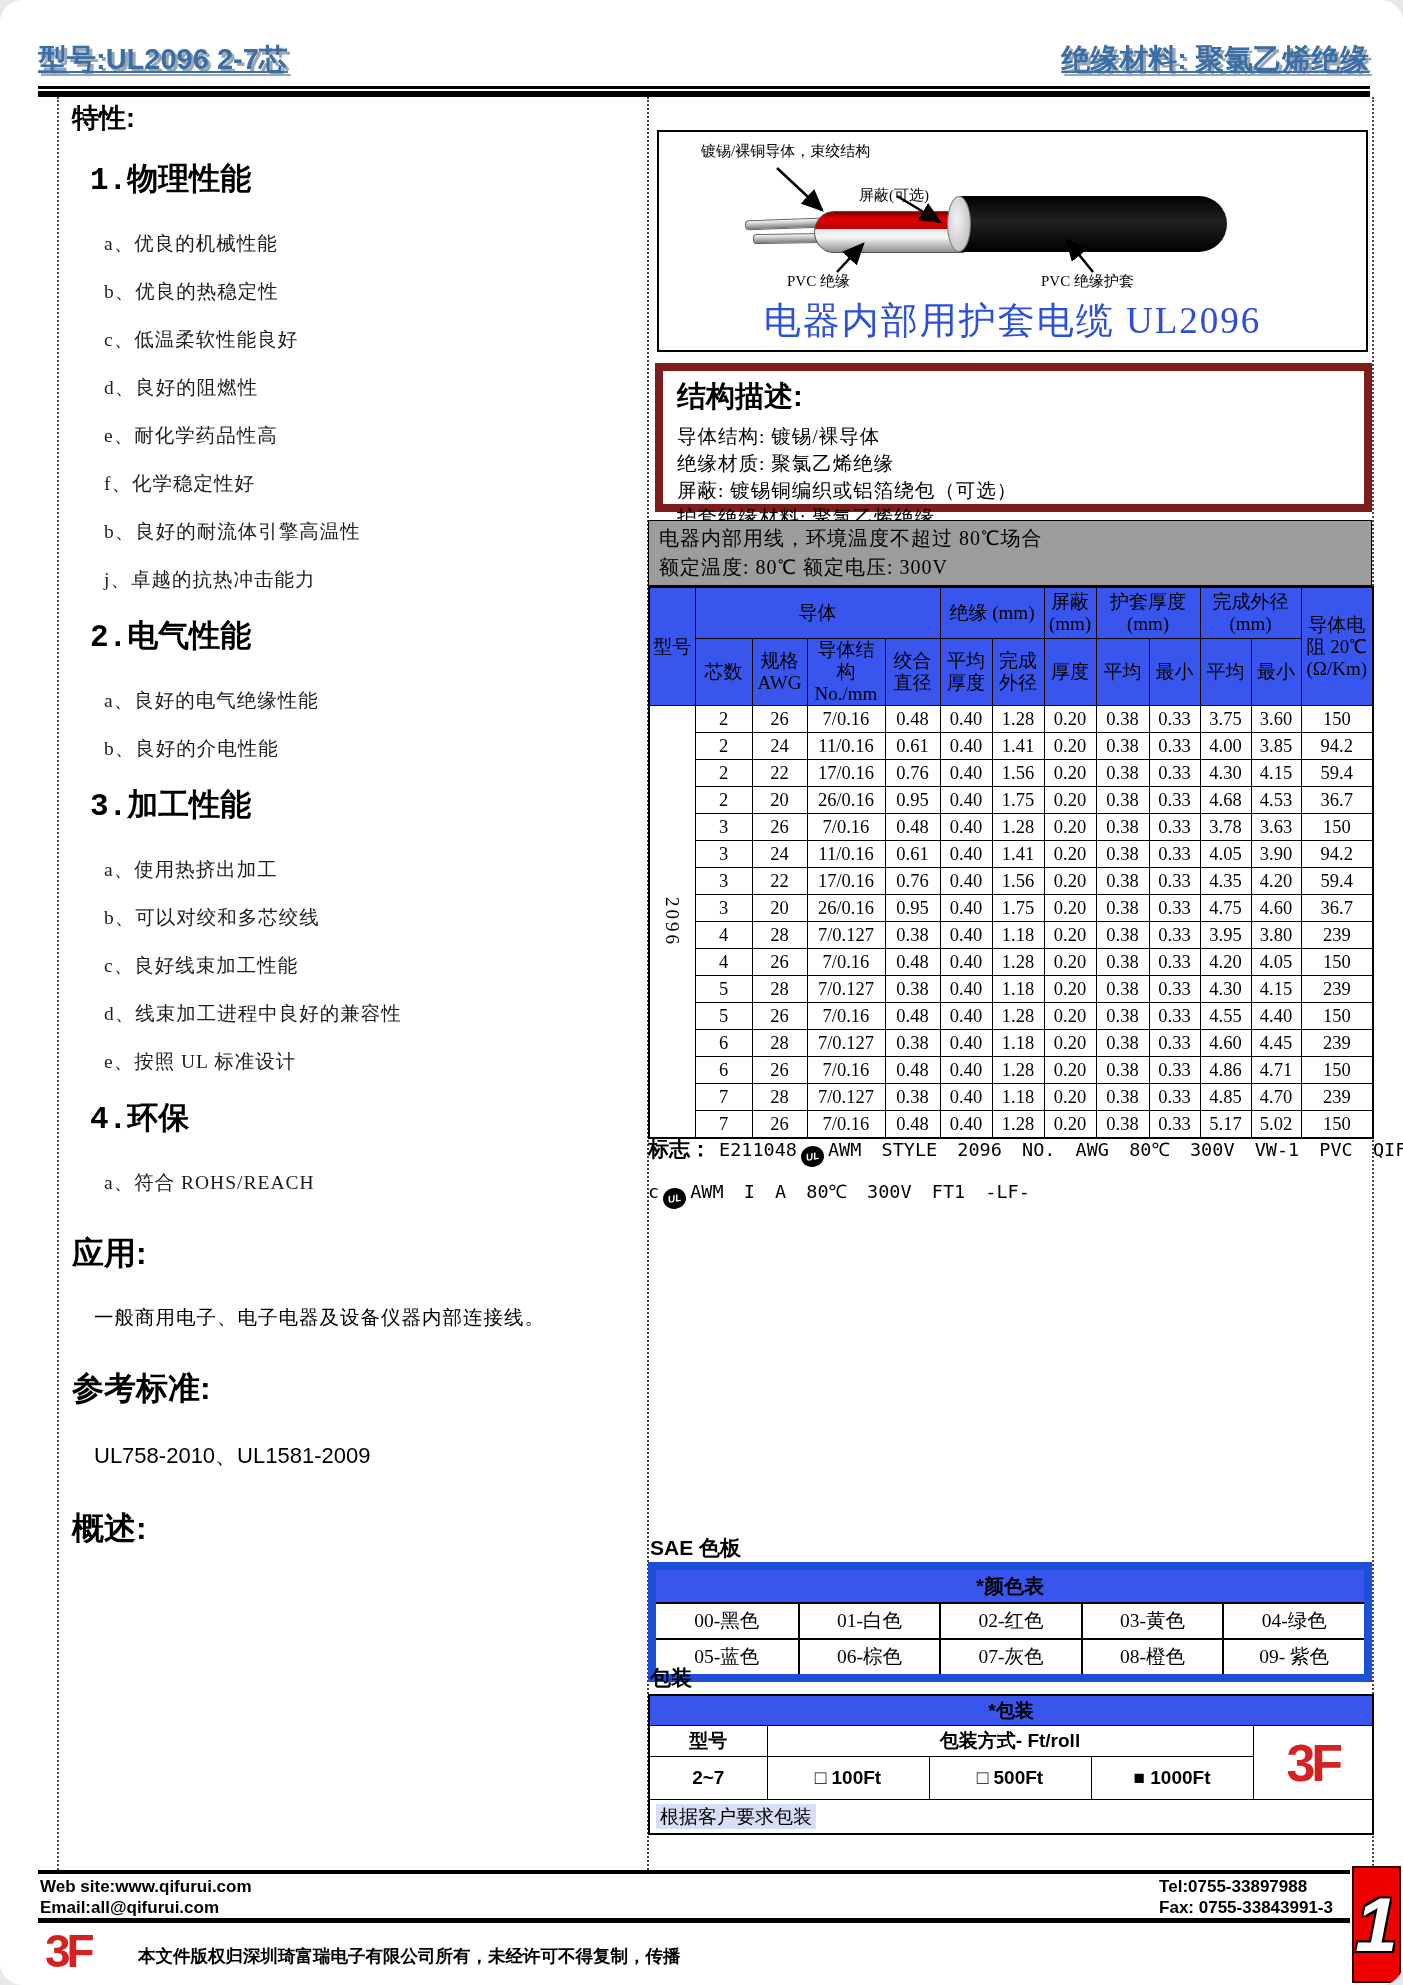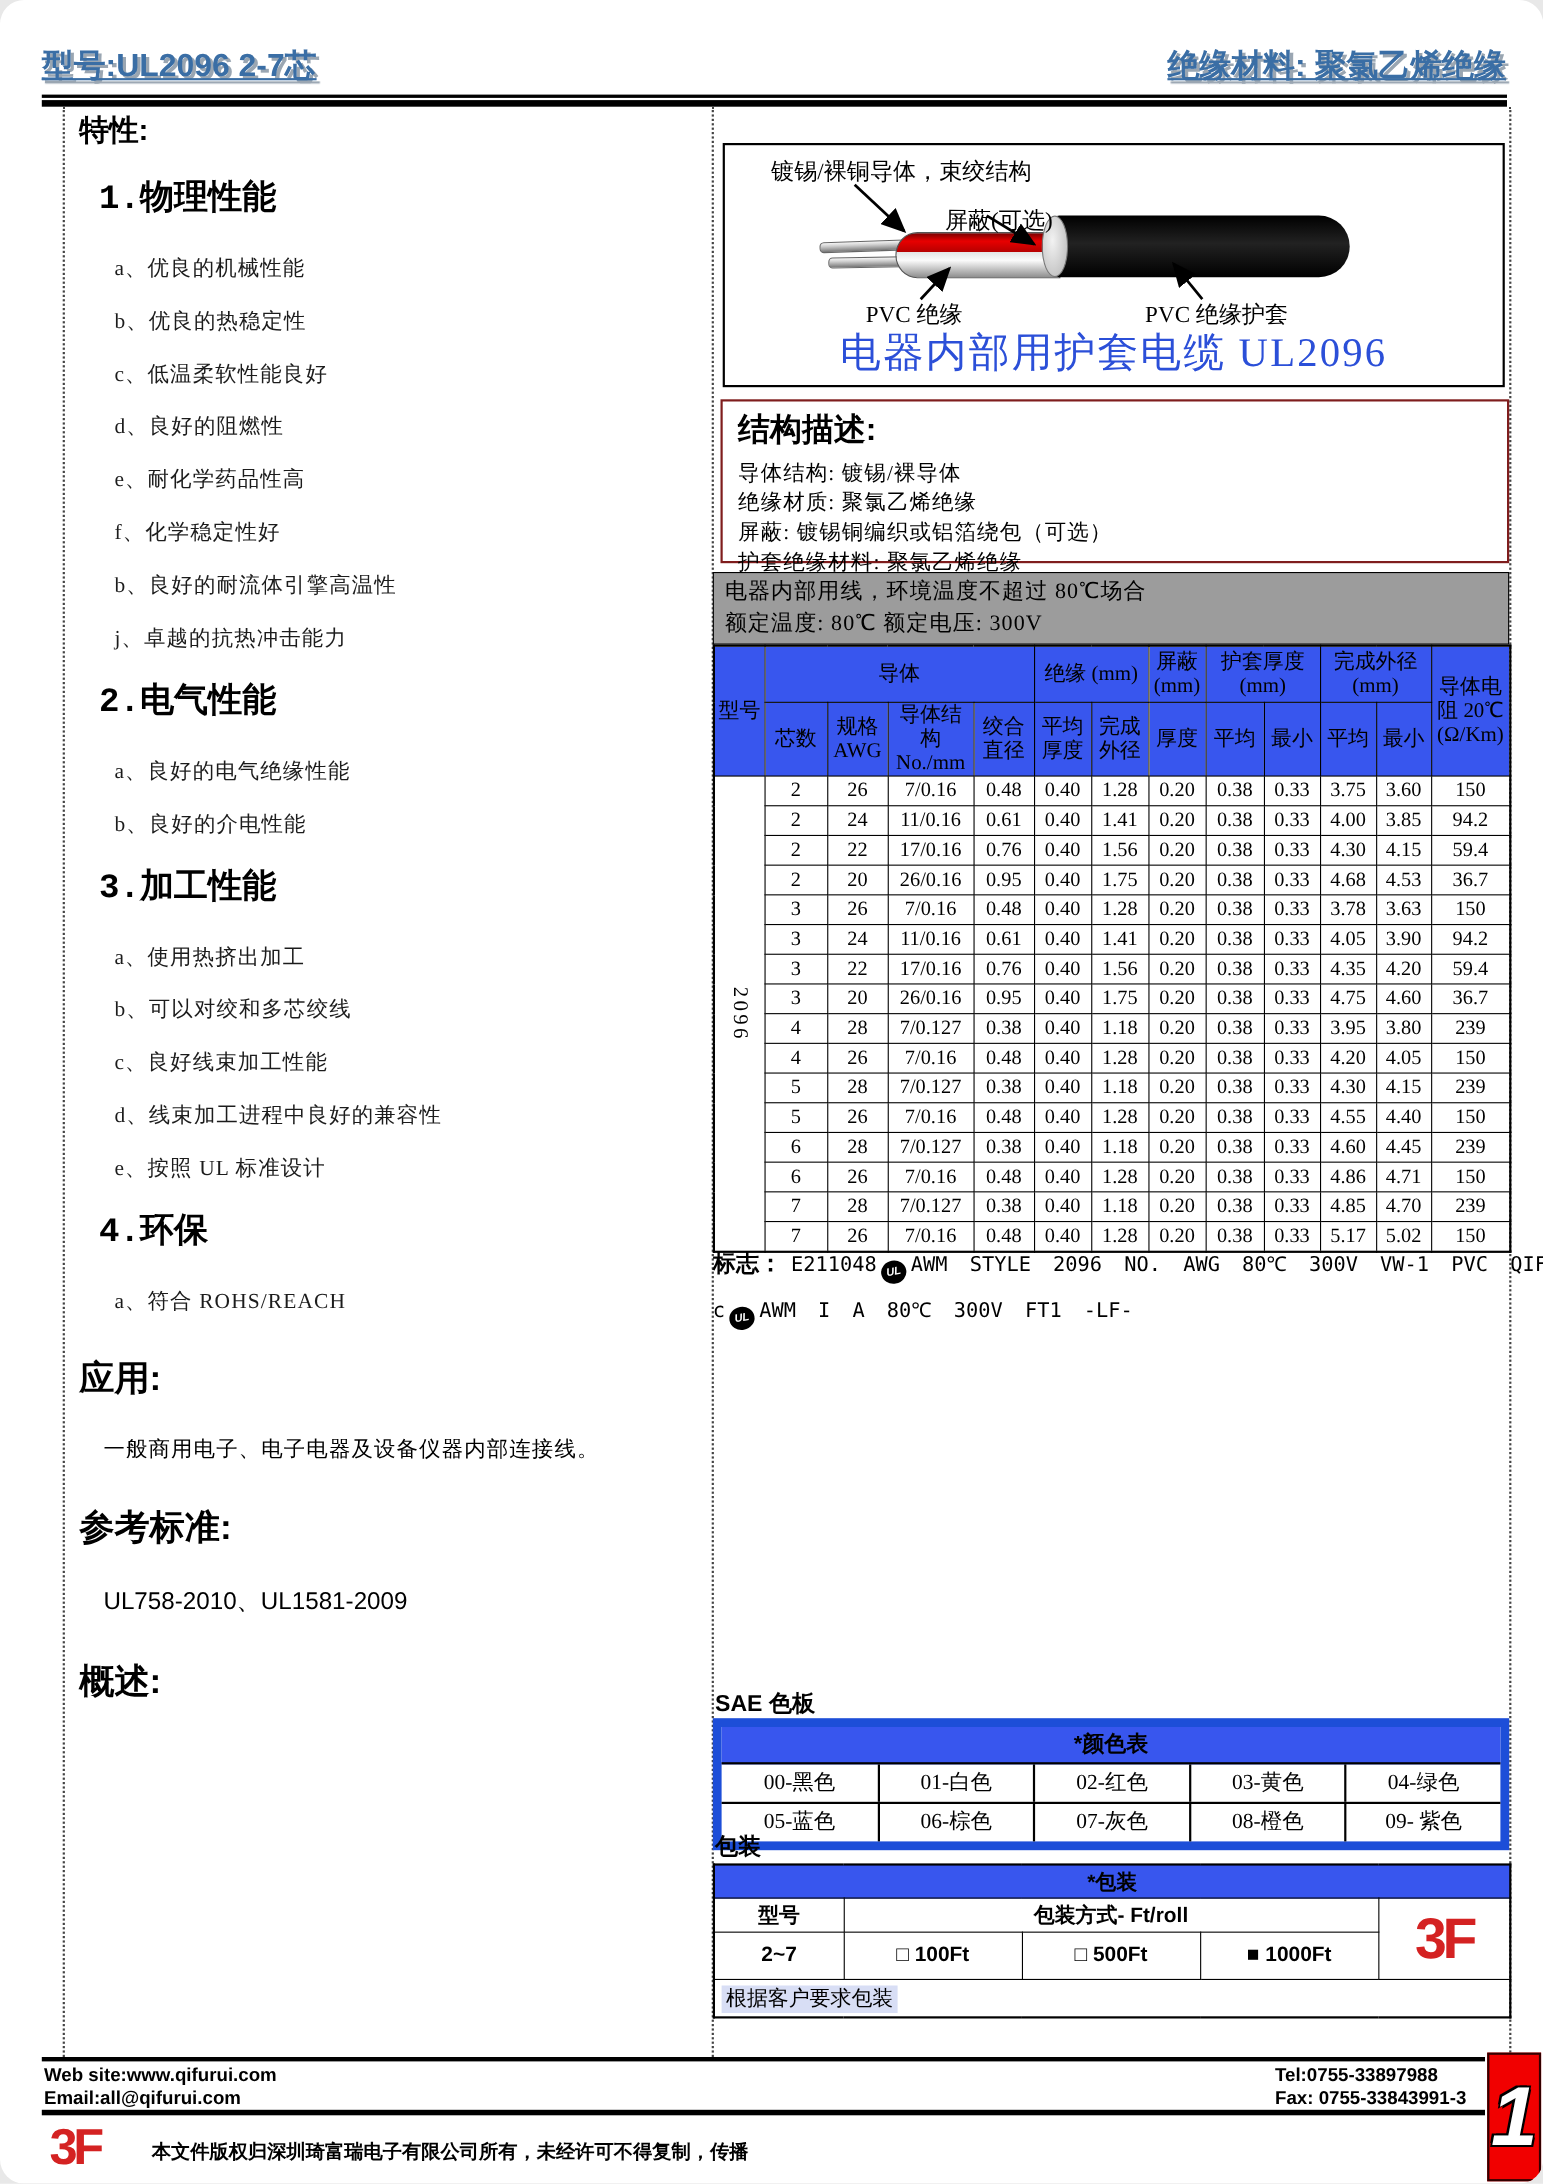--- a/index.html
+++ b/index.html
@@ -24,21 +24,21 @@
   .sec-title{font-family:Liberation Mono, monospace;font-weight:bold;font-size:31px;margin:22px 0 30px 18px;}
   .feat-list{margin-left:32px;}
   .feat-list .feat-item{font-size:19.5px;color:#1c1c1c;margin-bottom:21px;letter-spacing:1px;}
   .app-title{font-family:"Liberation Sans",sans-serif;font-weight:bold;font-size:32px;margin:36px 0 28px 0;}
   .app-text{font-size:19.5px;margin-left:22px;letter-spacing:1px;}
   .ref-text{font-family:"Liberation Sans",sans-serif;font-size:22px;margin:30px 0 0 22px;}
 
   
   .diagram-box{position:absolute;left:657px;top:130px;width:711px;height:222px;
                border:2px solid #000;box-sizing:border-box;}
-  .dlabel{position:absolute;font-size:21px;white-space:nowrap;}
+  .dlabel{position:absolute;font-size:15px;white-space:nowrap;}
   .lbl-conductor{left:42px;top:10px;}
   .lbl-shield{left:200px;top:42px;margin-top:12px;}
   .lbl-insul{left:128px;top:140px;}
   .lbl-jacket{left:382px;top:140px;}
   .cond{position:absolute;height:8px;border-radius:4px;
         background:linear-gradient(180deg,#f4f4f4 0%,#cfcfcf 35%,#777 100%);border:1px solid #666;}
   .cond1{left:86px;top:86px;width:132px;transform:rotate(-2deg);}
   .cond2{left:94px;top:101px;width:132px;transform:rotate(-1deg);}
   .insul{position:absolute;left:155px;top:79px;width:148px;height:40px;
          border-radius:20px 0 0 20px / 50% 0 0 50%;border:1px solid #555;
@@ -47,21 +47,21 @@
           border-radius:12px 28px 28px 12px / 45% 50% 50% 45%;
           background:linear-gradient(180deg,#000 0%,#222 45%,#000 100%);}
   .jacket-face{position:absolute;left:-4px;top:0;width:24px;height:56px;border-radius:50%;
                background:radial-gradient(ellipse at 40% 40%,#f2f2f2,#b5b5b5);border:1px solid #777;box-sizing:border-box;}
   .diag-caption{position:absolute;left:0;top:164px;width:100%;text-align:center;
                 font-size:37px;color:#2b4fd8;letter-spacing:2px;}
   .arrows{position:absolute;left:0;top:0;width:711px;height:222px;pointer-events:none;}
 
   
   .structure-box{position:absolute;left:655px;top:363px;width:717px;height:149px;
-                 border:2px solid #7f1d1d;box-sizing:border-box;padding:4px 14px;}
+                 border:8px solid #7f1d1d;box-sizing:border-box;padding:4px 14px;}
   .structure-title{font-family:"Liberation Sans",sans-serif;font-weight:bold;font-size:29px;margin:2px 0 6px 0;}
   .structure-line{font-size:19.5px;line-height:27px;letter-spacing:1px;}
 
   
   .note-box{position:absolute;left:648px;top:520px;width:724px;height:66px;background:#9c9c9c;
             border:1px solid #000;box-sizing:border-box;padding:3px 10px;}
   .note-line{font-size:20px;line-height:29px;letter-spacing:1px;}
 
   
   .spec-table{position:absolute;left:648px;top:586px;width:724px;border-collapse:collapse;

